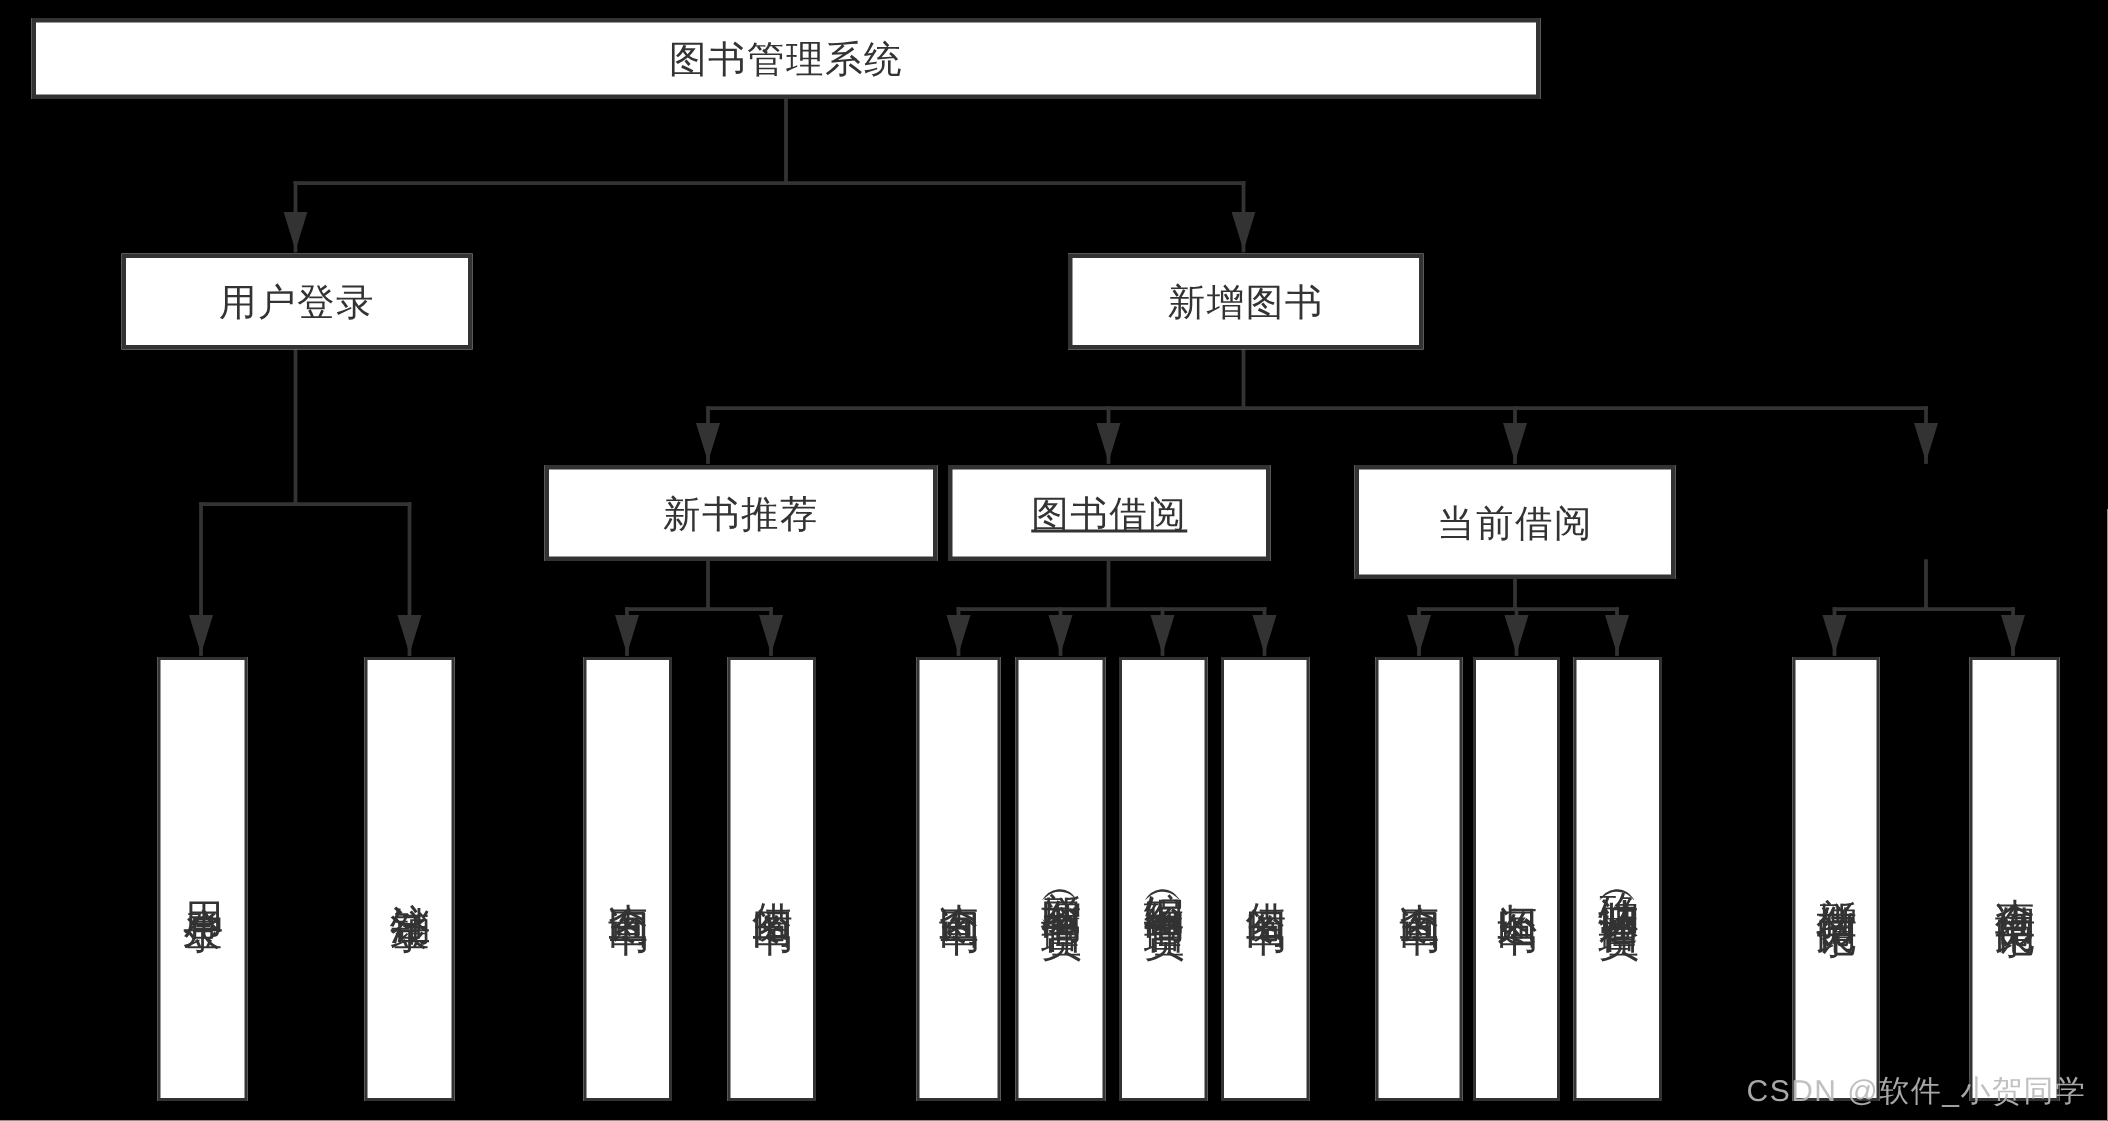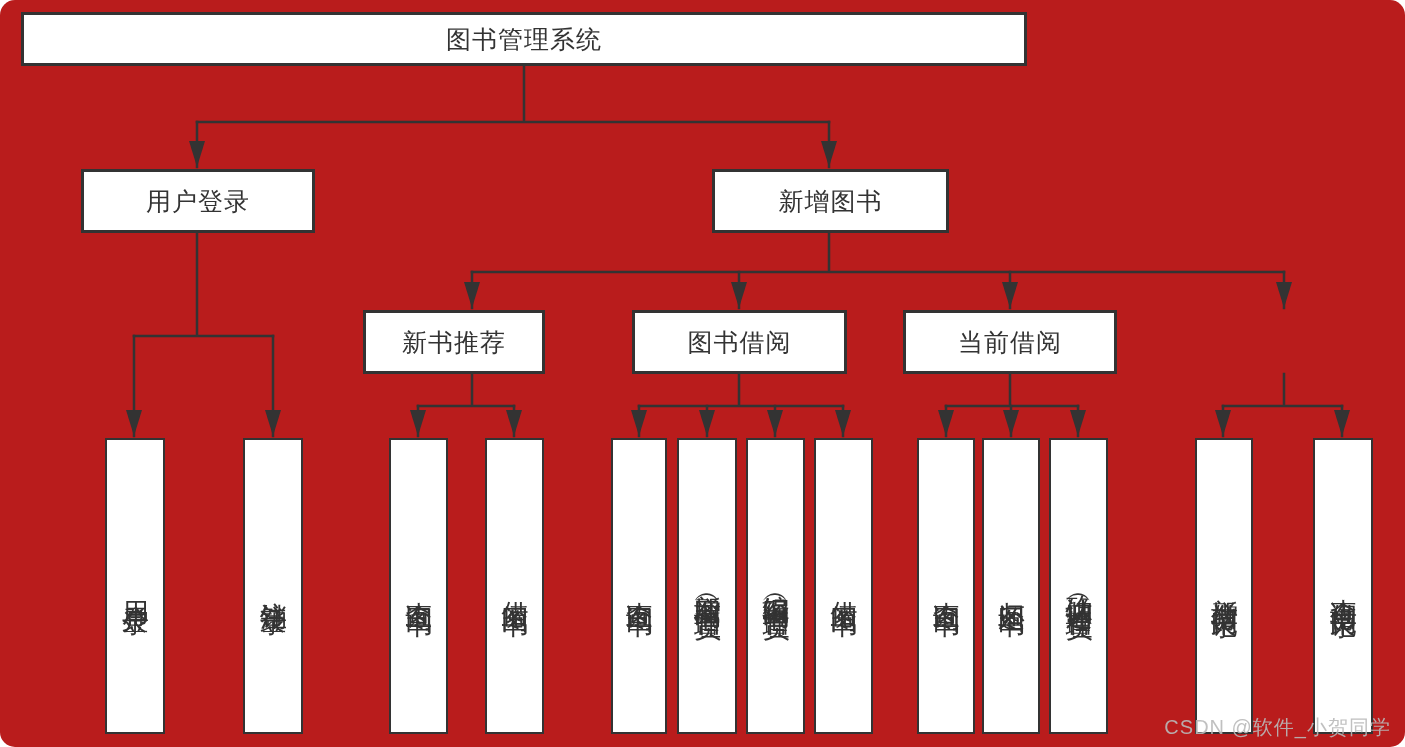--- a/index.html
+++ b/index.html
@@ -1,23 +1,22 @@
 <!DOCTYPE html>
 <html><head>
 <meta charset="utf-8">
 <style>
   html,body{margin:0;padding:0;background:#fff;}
   #stage{
     position:relative;
     width:1405px;height:747px;
-    background:#b91c1c;
+    background:#000000;
     font-family:"Liberation Sans","DejaVu Sans",sans-serif;
     color:#333333;
     overflow:hidden;
-    border-radius:15px;
   }
   #wires{position:absolute;left:0;top:0;width:1405px;height:747px;}
   .node{
     position:absolute;
     box-sizing:border-box;
     background:#ffffff;
     border:3px solid #333333;
     display:flex;align-items:center;justify-content:center;
     font-size:25px;
     letter-spacing:1px;
@@ -93,23 +92,23 @@
       <line x1="1223" y1="406" x2="1223" y2="436" marker-end="url(#ah)"></line>
       <line x1="1342" y1="406" x2="1342" y2="436" marker-end="url(#ah)"></line>
     </g>
   </svg>
 
   <div class="node" style="left:21px;top:12px;width:1006px;height:54px;">图书管理系统</div>
 
   <div class="node" style="left:81px;top:169px;width:234px;height:64px;">用户登录</div>
   <div class="node" style="left:712px;top:169px;width:237px;height:64px;">新增图书</div>
 
-  <div class="node" style="left:363px;top:310px;width:182px;height:64px;">新书推荐</div>
-  <div class="node" style="left:632px;top:310px;width:215px;height:64px;">图书借阅</div>
-  <div class="node" style="left:903px;top:310px;width:214px;height:64px;">当前借阅</div>
+  <div class="node" style="left:363px;top:310px;width:262px;height:64px;">新书推荐</div>
+  <div class="node" style="left:632px;top:310px;width:215px;height:64px;text-decoration:underline;">图书借阅</div>
+  <div class="node" style="left:903px;top:310px;width:214px;height:76px;">当前借阅</div>
 
   <div class="leaf" style="left:105px;width:60px;">
     <span>用户登录</span>
   </div>
   <div class="leaf" style="left:243px;width:60px;">
     <span>注销登录</span>
   </div>
 
   <div class="leaf" style="left:389px;width:59px;">
     <span>查询图书</span>

